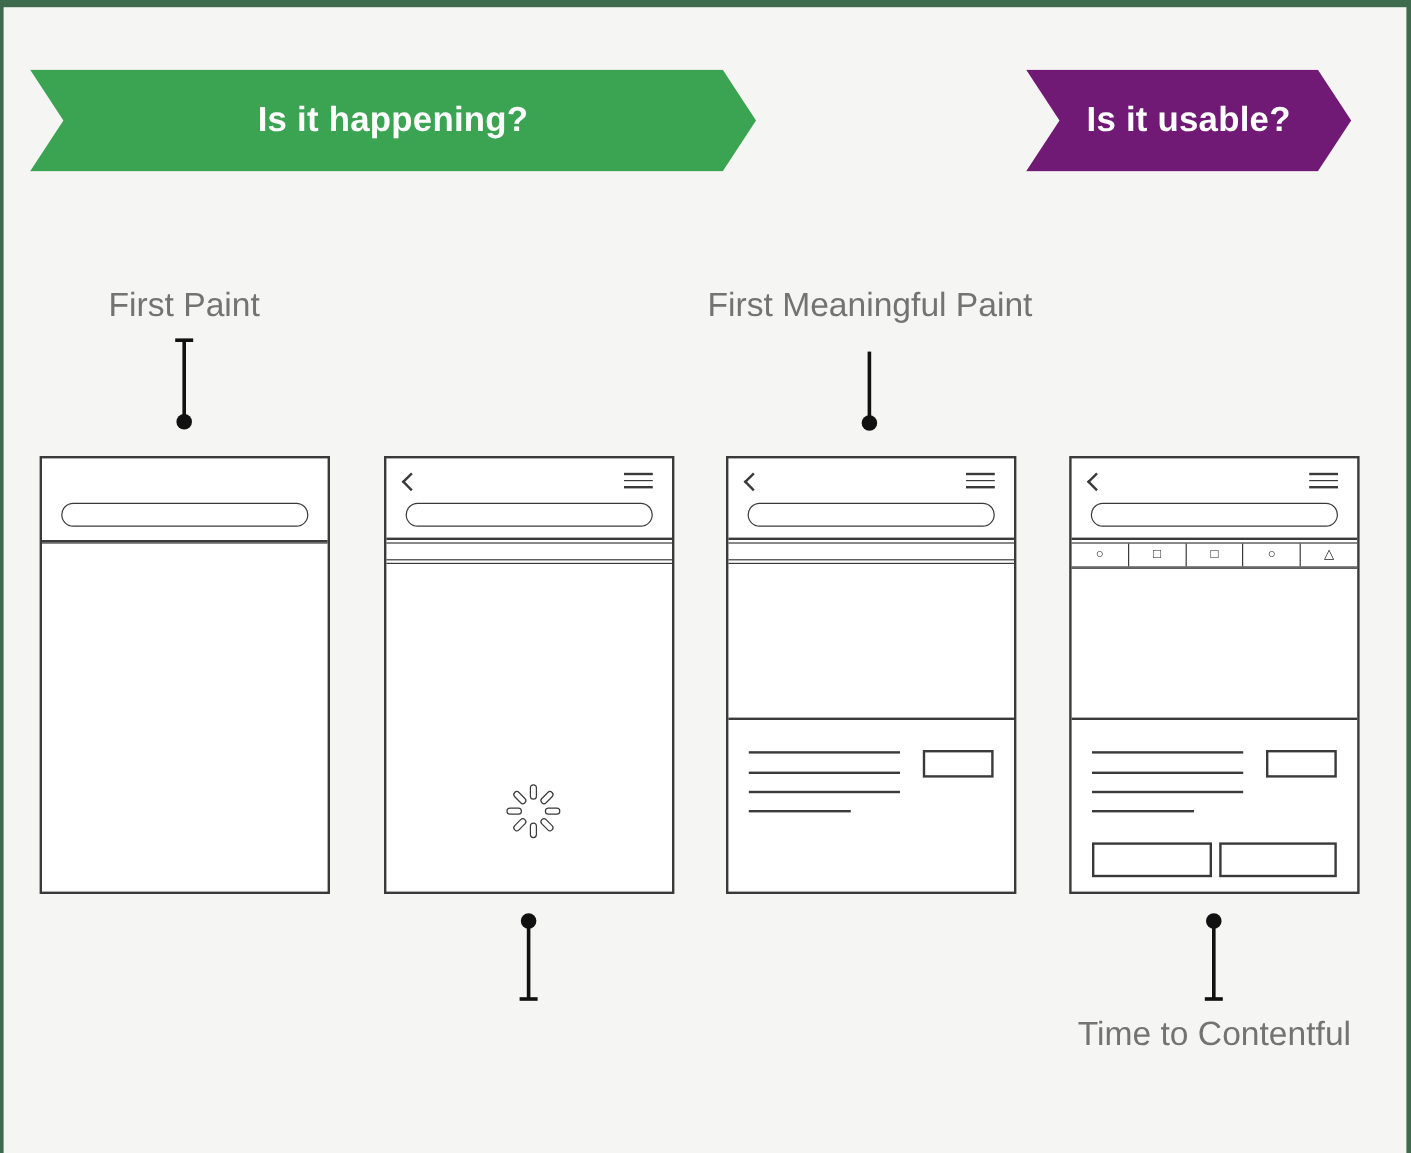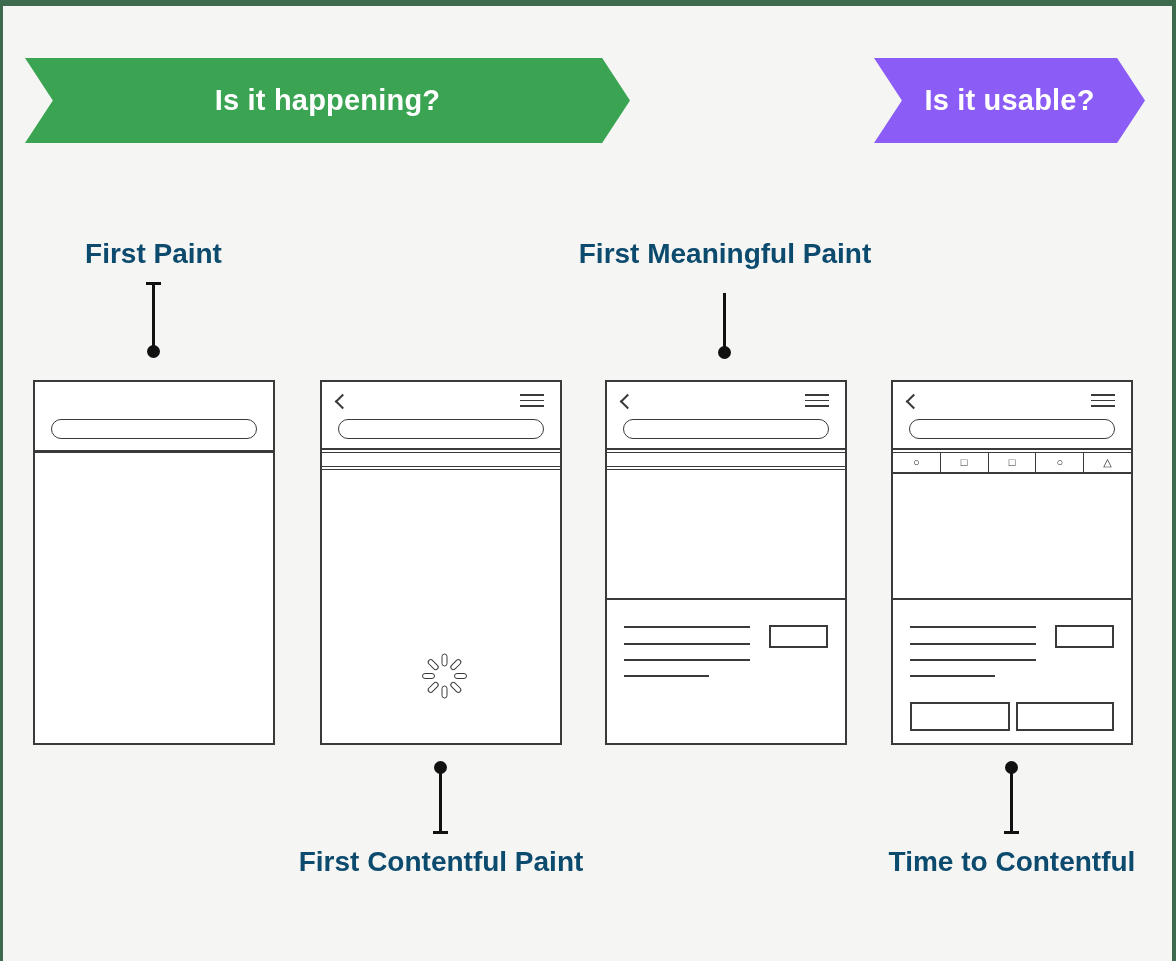--- a/index.html
+++ b/index.html
@@ -10,24 +10,24 @@
     font-family:"Liberation Sans",sans-serif;
   }
   
   .seg{position:absolute;top:52px;height:85px;display:flex;align-items:center;justify-content:center;
        color:#fff;font-size:29px;font-weight:600;letter-spacing:.2px;}
   .seg1{left:22px;width:605px;background:#3aa452;
         clip-path:polygon(0% 0%,95.4% 0%,100% 50%,95.4% 100%,0% 100%,4.6% 50%);
         padding:0 30px;box-sizing:border-box;}
   .seg2{left:610px;width:278px;background:#2e8b45;
         clip-path:polygon(0% 0%,89.9% 0%,100% 50%,89.9% 100%,0% 100%,10.1% 50%);}
-  .seg3{left:871px;width:271px;background:#8b5cf6;
+  .seg3{left:852px;width:271px;background:#701a75;
         clip-path:polygon(0% 0%,89.7% 0%,100% 50%,89.7% 100%,0% 100%,10.3% 50%);}
   
-  .metric-label{position:absolute;font-size:28px;font-weight:bold;color:#0c4a6e;text-align:center;line-height:1.1;}
+  .metric-label{position:absolute;font-size:28px;font-weight:normal;color:#737373;text-align:center;line-height:1.1;}
   .lbl-fp{left:30px;width:241px;top:233px;}
   .lbl-fmp{left:542px;width:360px;top:233px;}
   .lbl-fcp{left:288px;width:300px;top:841px;}
   .lbl-tti{left:859px;width:300px;top:841px;}
   
   .mline{position:absolute;width:3px;background:#111;}
   .mdot{position:absolute;width:13px;height:13px;border-radius:50%;background:#111;}
   .mcap{position:absolute;width:15px;height:3px;background:#111;}
   
   .phone{position:absolute;top:374px;width:242px;height:365px;background:#fff;
@@ -73,21 +73,20 @@
 
   <div class="seg seg1">
     <span>Is it happening?</span>
   </div>
   <div class="seg seg3">
     <span>Is it usable?</span>
   </div>
 
   <div class="metric-label lbl-fp">First Paint</div>
   <div class="metric-label lbl-fmp">First Meaningful Paint</div>
-  <div class="metric-label lbl-fcp">First Contentful Paint</div>
   <div class="metric-label lbl-tti">Time to Contentful</div>
 
   <div class="mcap" style="left:143px;top:276px;"></div>
   <div class="mline" style="left:149px;top:278px;height:63px;"></div>
   <div class="mdot" style="left:144px;top:339px;"></div>
 
   <div class="mline" style="left:720px;top:287px;height:55px;"></div>
   <div class="mdot" style="left:715px;top:340px;"></div>
 
   <div class="mdot" style="left:431px;top:755px;"></div>

